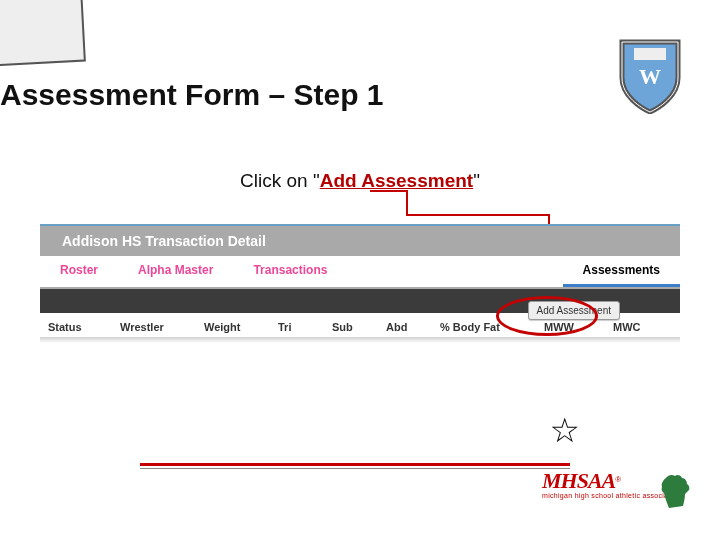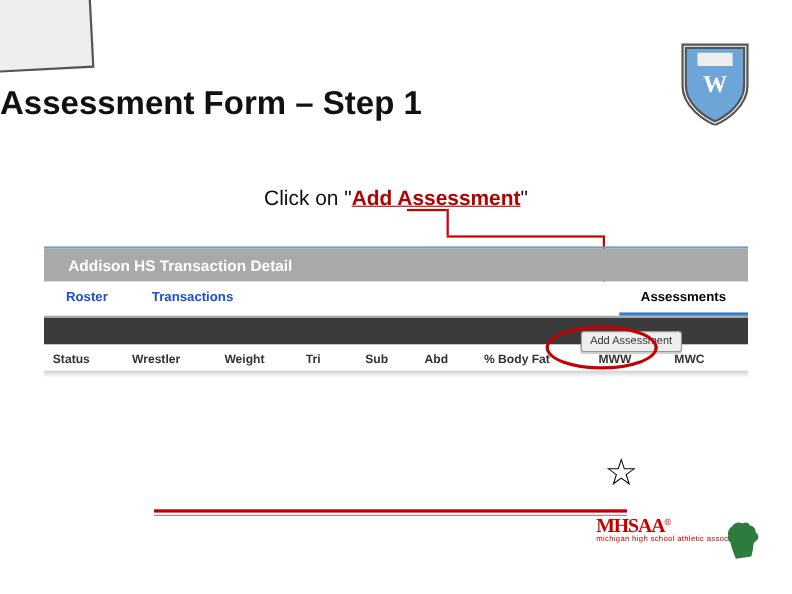--- a/index.html
+++ b/index.html
@@ -5,21 +5,21 @@
   html,body{margin:0;padding:0;width:720px;height:540px;background:#fff;font-family:Arial,Helvetica,sans-serif;overflow:hidden}
   .slide{position:relative;width:720px;height:540px;background:#fff}
   .corner-shape{position:absolute;top:-10px;left:-10px;width:90px;height:70px;border:2px solid #555;background:#eee;transform:rotate(-3deg)}
   .shield{position:absolute;top:38px;right:38px;width:64px;height:76px}
   .title{position:absolute;top:78px;left:0;right:0;text-align:left;font-size:30px;font-weight:bold;color:#111}
   .subtitle{position:absolute;top:170px;left:0;right:0;text-align:center;font-size:19px;color:#111}
   .em-red{color:#b40000;font-weight:bold}
   .screenshot{position:absolute;top:224px;left:40px;width:640px;border-top:2px solid #6aa0c4}
   .panel-title{background:#a9a9a9;color:#fff;font-size:14px;font-weight:bold;padding:7px 22px}
   .tabs{display:flex;background:#fff;border-bottom:2px solid #aaa}
-  .tab{flex:0 0 auto;padding:7px 20px;font-size:12px;font-weight:bold;color:#1d4ed8}
+  .tab{flex:0 0 auto;padding:7px 20px;font-size:12px;font-weight:bold;color:#ec4899}
   .tab.selected{border-bottom:3px solid #3a7fc7;color:#000}
   .spacer{flex:1}
   .darkbar{background:#3b3b3b;height:24px;position:relative;display:flex;align-items:center;justify-content:flex-end;padding-right:60px}
   .btn-add{position:absolute;right:60px;top:12px;background:#eee;border:1px solid #999;border-radius:3px;font-size:10px;padding:3px 8px;color:#333;box-shadow:0 1px 1px rgba(0,0,0,.2)}
   .cols{display:flex;padding:8px 8px 4px 8px;font-size:11px;font-weight:bold;color:#333}
   .cols div{flex:0 0 auto;margin-right:24px}
   .cols div:last-child{margin-right:0}
   .cols .g1{width:48px}.cols .g2{width:60px}.cols .g3{width:50px}.cols .g4{width:30px}
   .cols .g5{width:30px}.cols .g6{width:30px}.cols .g7{width:80px}.cols .g8{width:45px}.cols .g9{width:45px}
   .emptyrow{border-top:1px solid #ddd;border-bottom:1px solid #cfcfcf;text-align:right;font-size:11px;color:#555;padding:3px 8px}
@@ -27,21 +27,21 @@
   .red-line{position:absolute;border-top:2px solid #c40000}
   .red-line.h1{top:190px;left:370px;width:36px}
   .red-line.v1{top:190px;left:406px;width:0;border-top:none;border-left:2px solid #c40000;height:24px}
   .red-line.h2{top:214px;left:406px;width:142px}
   .red-line.v2{top:214px;left:548px;width:0;border-top:none;border-left:2px solid #c40000;height:76px}
   .red-circle{position:absolute;top:296px;left:496px;width:96px;height:34px;border:3px solid #c40000;border-radius:50%/50%}
   .footer-line{position:absolute;bottom:74px;left:140px;width:430px;height:3px;background:#c40000}
   .footer-line2{position:absolute;bottom:71px;left:140px;width:430px;height:1px;background:#888}
   .star{position:absolute;bottom:90px;right:140px;font-size:34px;color:#000}
   .mhsaa{position:absolute;bottom:24px;right:28px;width:150px;height:48px}
-  .mhsaa-text{font-family:Georgia,serif;font-weight:bold;font-size:18px;color:#c40000;letter-spacing:-1px}
+  .mhsaa-text{font-family:Georgia,serif;font-style:italic;font-weight:bold;font-size:22px;color:#c40000;letter-spacing:-1px}
   .mhsaa-sub{font-size:7px;color:#c40000;letter-spacing:.3px;display:block;margin-top:-2px}
   .mitten{position:absolute;right:0;top:4px;width:34px;height:40px}
 </style>
 </head>
 <body>
 <div class="slide">
 
 <div class="corner-shape"></div>
 
 <svg class="shield" viewBox="0 0 64 76">
@@ -59,20 +59,21 @@
 
 <div class="red-line h1"></div>
 <div class="red-line v1"></div>
 <div class="red-line h2"></div>
 <div class="red-line v2"></div>
 
 <div class="screenshot">
   <div class="panel-title">Addison HS Transaction Detail</div>
   <div class="tabs">
     <div class="tab">Roster</div>
+    <div class="tab">Alpha Master</div>
     <div class="tab">Transactions</div>
     <div class="spacer"></div>
     <div class="tab selected">Assessments</div>
   </div>
   <div class="darkbar">
     <button class="btn-add">Add Assessment</button>
   </div>
   <div class="cols">
     <div class="g1">Status</div>
     <div class="g2">Wrestler</div>

